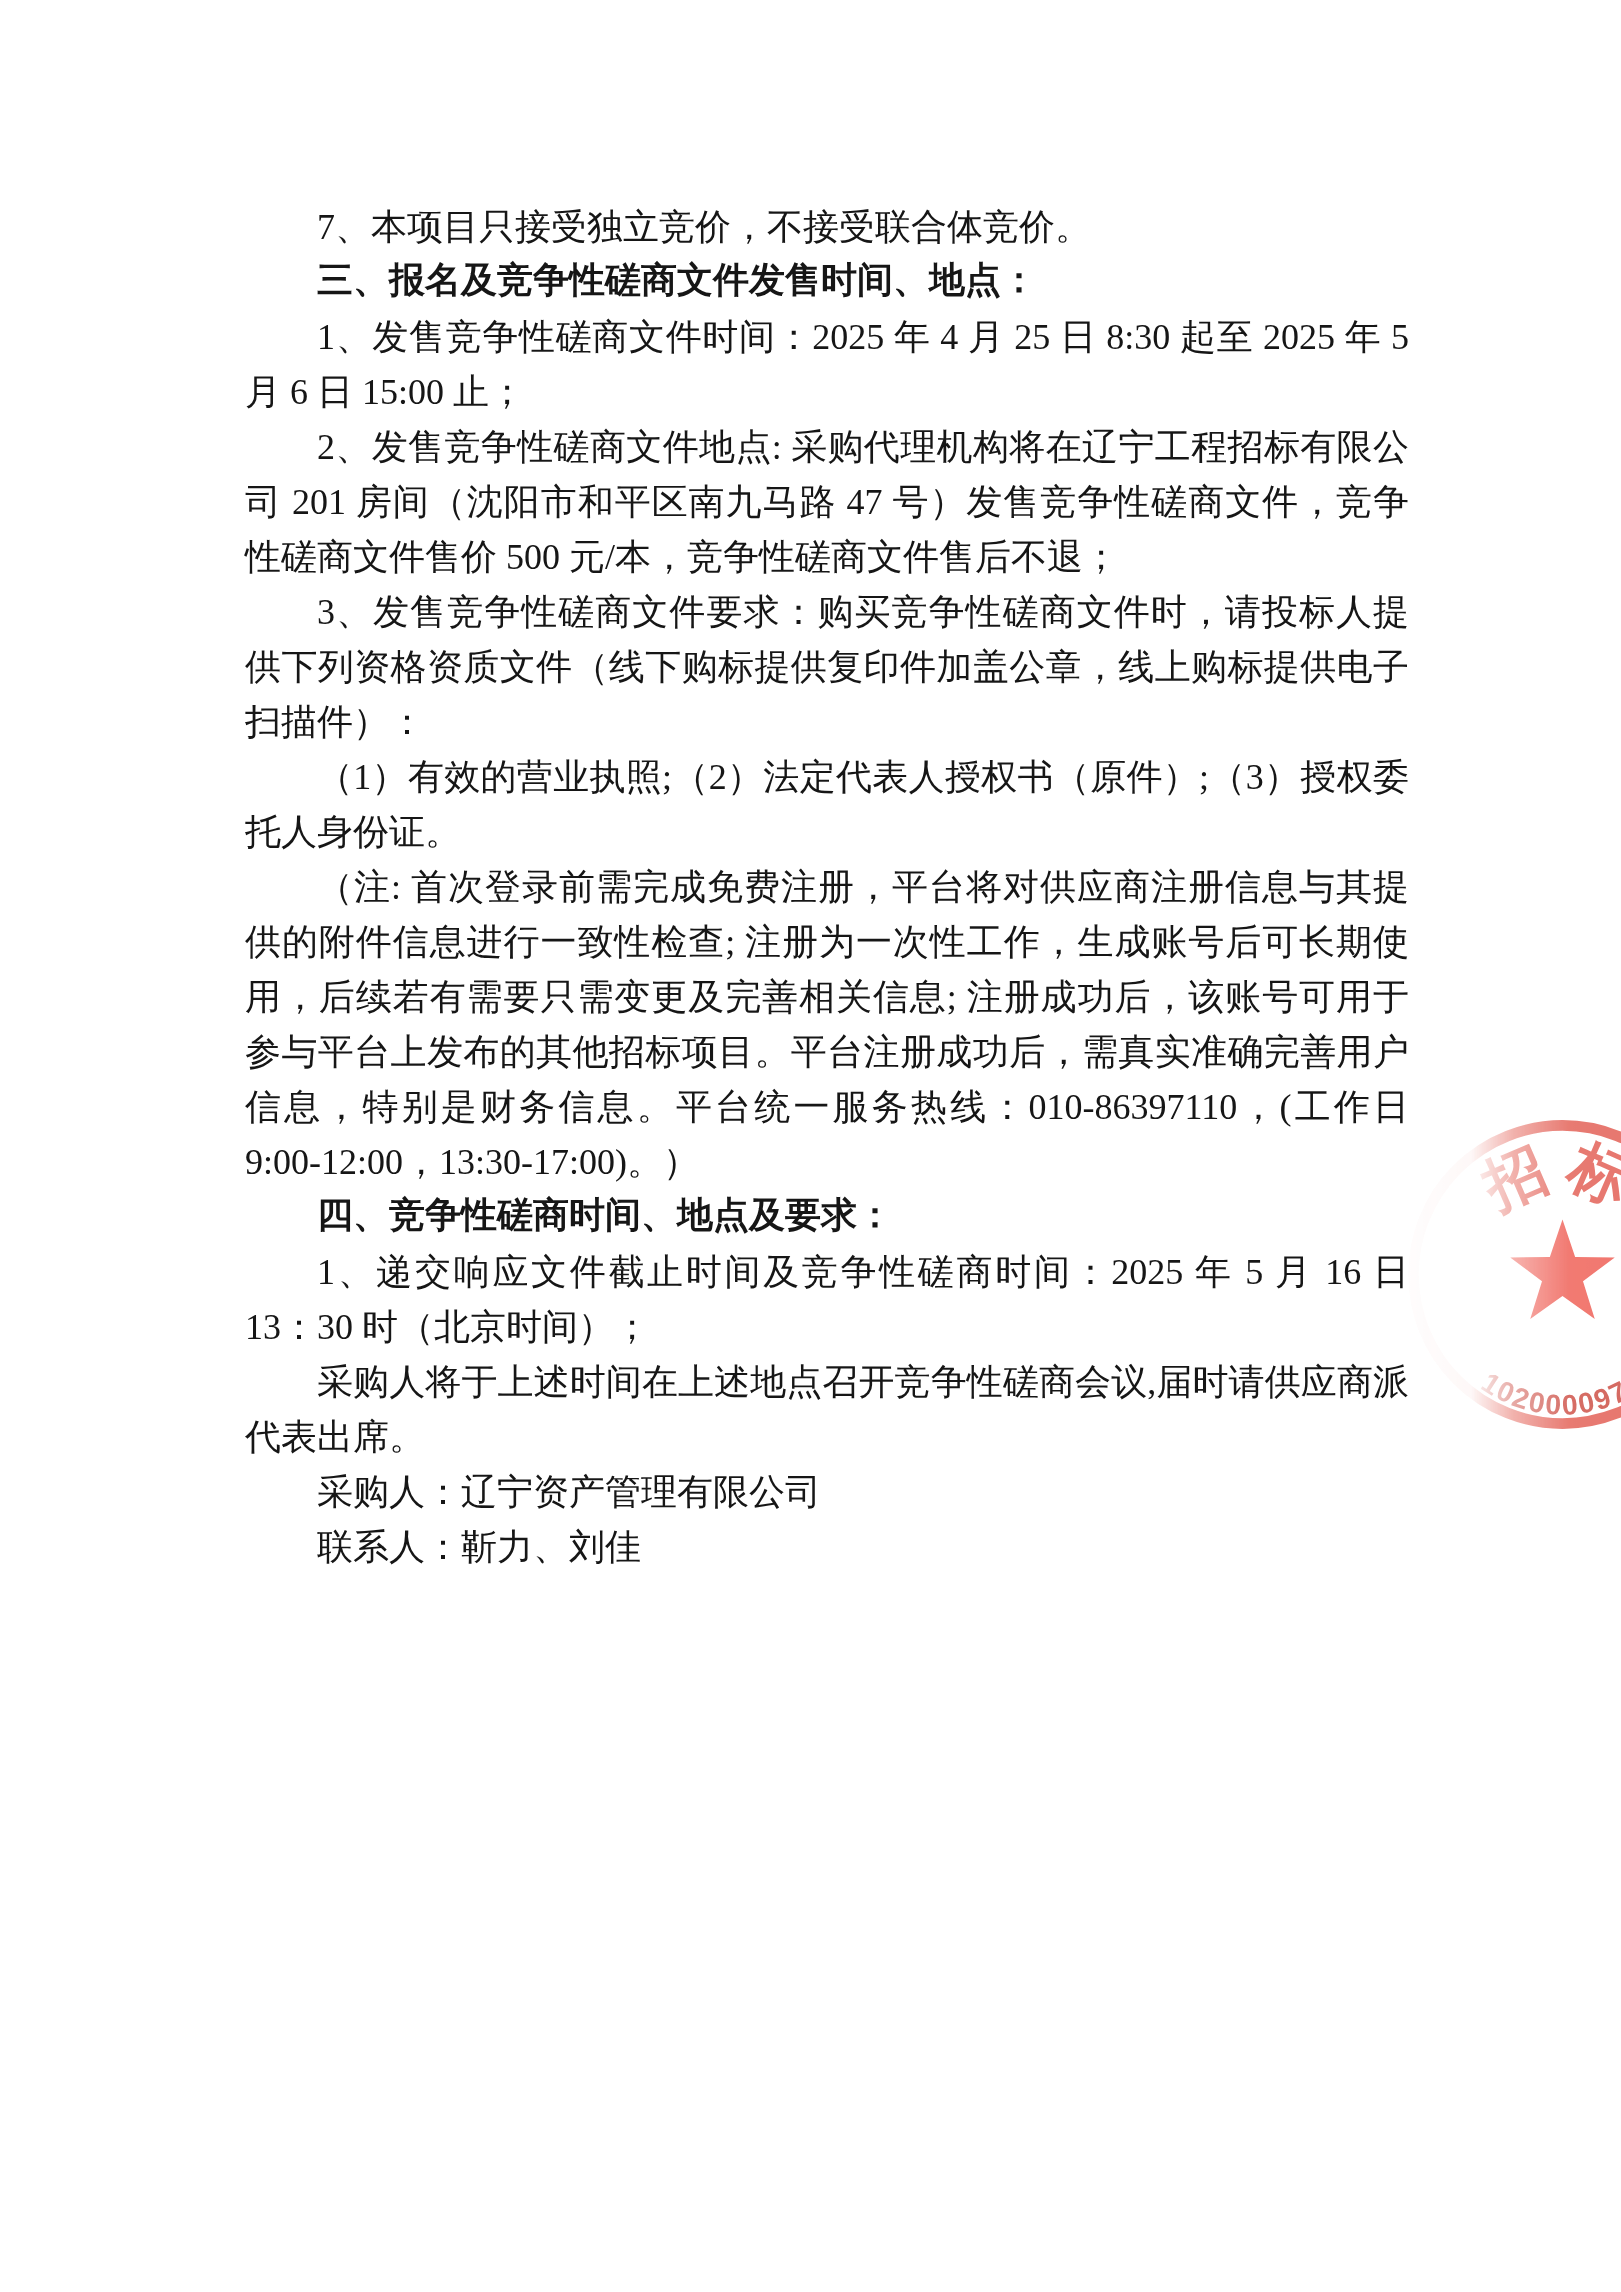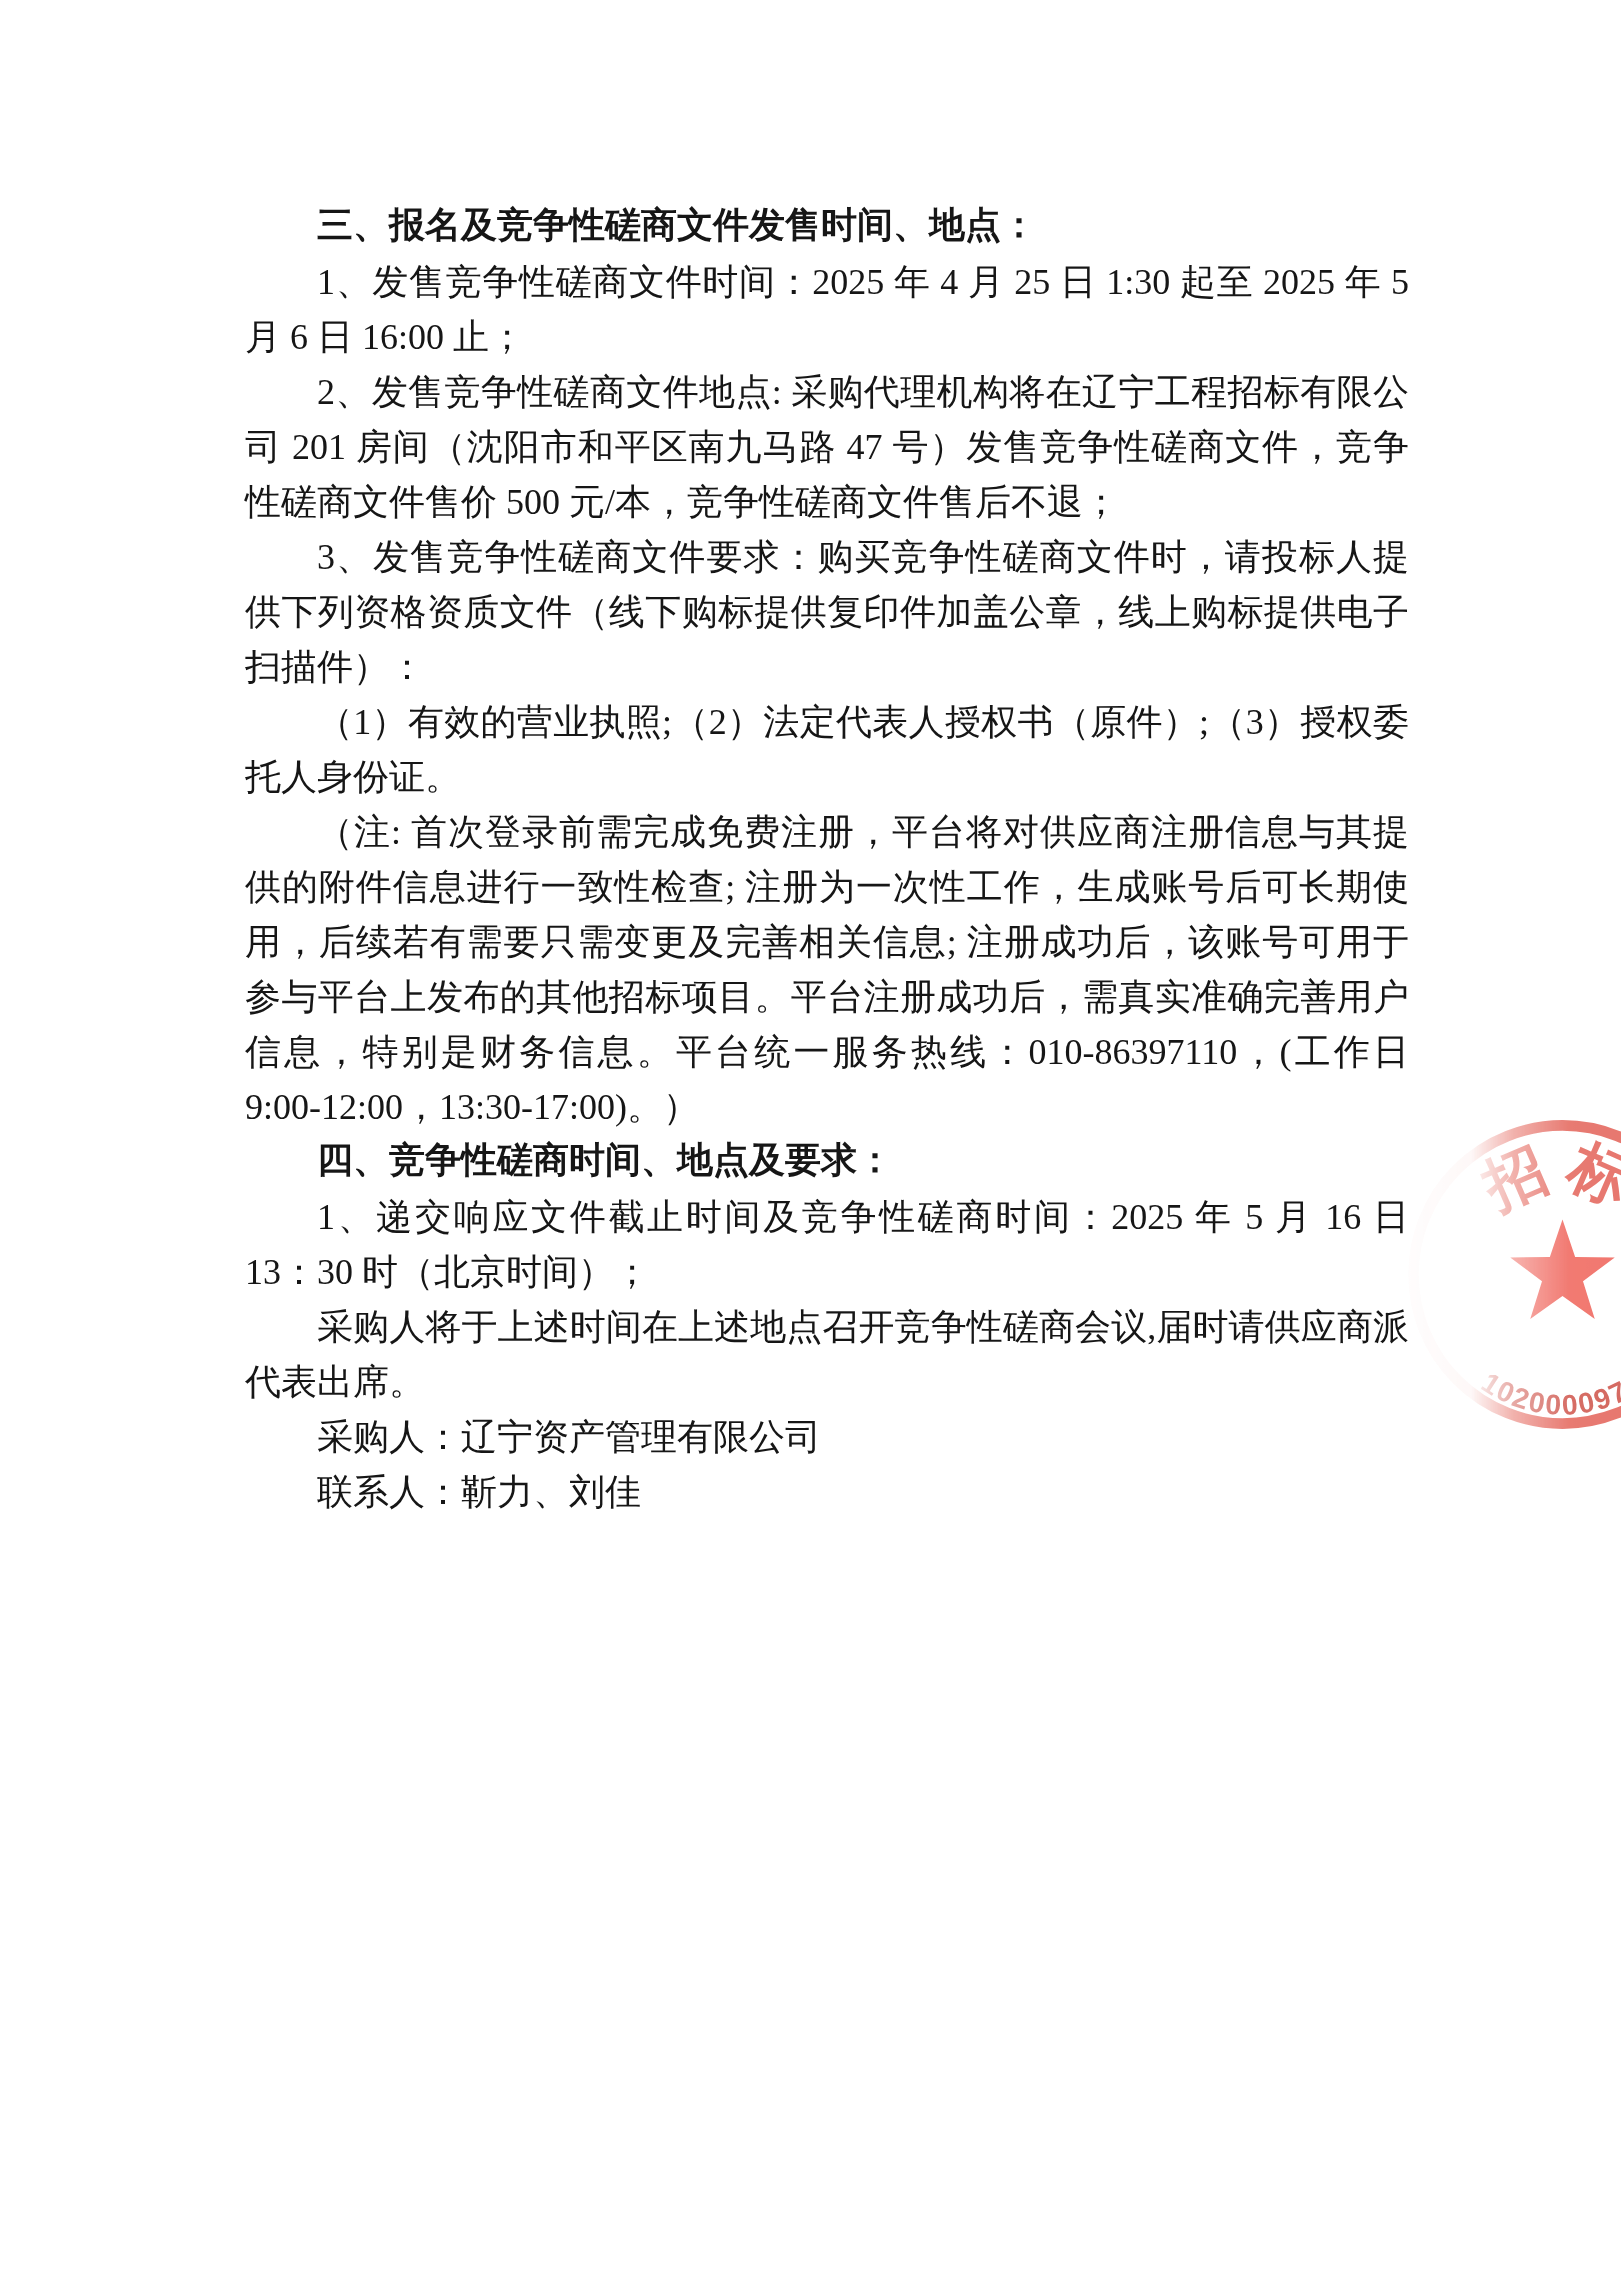--- a/index.html
+++ b/index.html
@@ -39,22 +39,23 @@
     font-family: "Liberation Sans", "DejaVu Sans", sans-serif;
   }
 </style>
 </head>
 <body>
 
 <div class="page">
 
   <div class="content">
 
+  <p>7、本项目只接受独立竞价，不接受联合体竞价。</p>
       <p class="heading">三、报名及竞争性磋商文件发售时间、地点：</p>
-      <p>1、发售竞争性磋商文件时间：2025 年 4 月 25 日 1:30 起至 2025 年 5 月 6 日 16:00 止；</p>
+      <p>1、发售竞争性磋商文件时间：2025 年 4 月 25 日 8:30 起至 2025 年 5 月 6 日 15:00 止；</p>
       <p>2、发售竞争性磋商文件地点: 采购代理机构将在辽宁工程招标有限公司 201 房间（沈阳市和平区南九马路 47 号）发售竞争性磋商文件，竞争性磋商文件售价 500 元/本，竞争性磋商文件售后不退；</p>
       <p>3、发售竞争性磋商文件要求：购买竞争性磋商文件时，请投标人提供下列资格资质文件（线下购标提供复印件加盖公章，线上购标提供电子扫描件）：</p>
       <p>（1）有效的营业执照;（2）法定代表人授权书（原件）;（3）授权委托人身份证。</p>
       <p>（注: 首次登录前需完成免费注册，平台将对供应商注册信息与其提供的附件信息进行一致性检查; 注册为一次性工作，生成账号后可长期使用，后续若有需要只需变更及完善相关信息; 注册成功后，该账号可用于参与平台上发布的其他招标项目。平台注册成功后，需真实准确完善用户信息，特别是财务信息。平台统一服务热线：010-86397110，(工作日 9:00-12:00，13:30-17:00)。）</p>
       <p class="heading">四、竞争性磋商时间、地点及要求：</p>
       <p>1、递交响应文件截止时间及竞争性磋商时间：2025 年 5 月 16 日 13：30 时（北京时间）；</p>
       <p>采购人将于上述时间在上述地点召开竞争性磋商会议,届时请供应商派代表出席。</p>
       <p>采购人：辽宁资产管理有限公司</p>
       <p>联系人：靳力、刘佳</p>
     </div>

